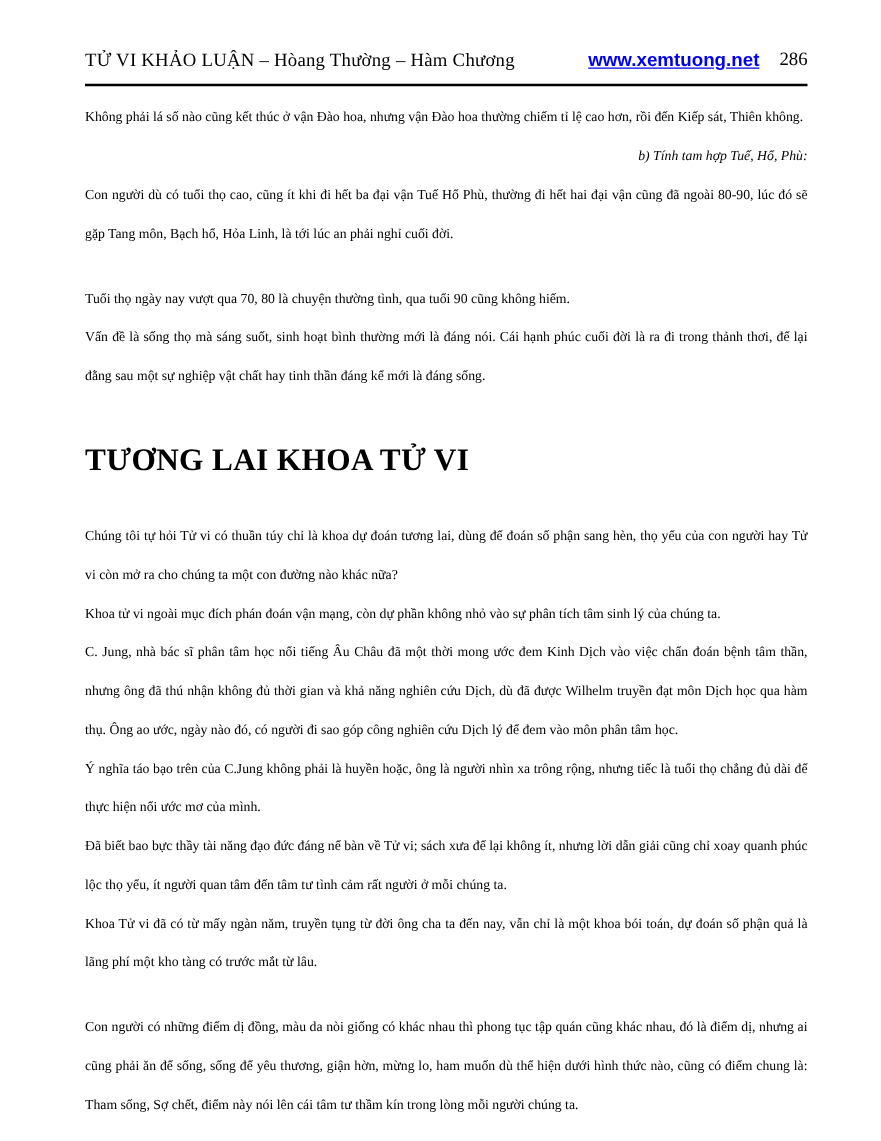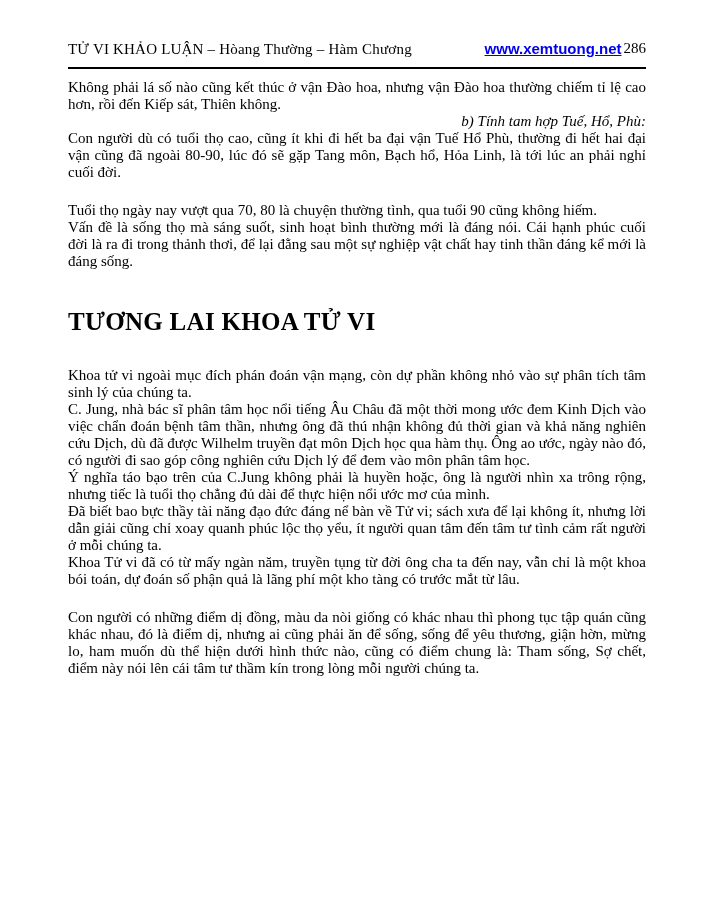--- a/index.html
+++ b/index.html
@@ -27,21 +27,21 @@
     align-items: baseline;
   }
   .header-title {
     font-size: 15px;
     letter-spacing: 0.2px;
     white-space: nowrap;
   }
   .header-right {
     display: flex;
     align-items: center;
-    gap: 2px;
+    gap: 16px;
   }
   .header-link {
     font-family: "Liberation Sans", sans-serif;
     font-weight: bold;
     font-size: 15px;
     color: #0000ee;
     text-decoration: underline;
     cursor: pointer;
     white-space: nowrap;
   }
@@ -51,22 +51,22 @@
   .header-rule {
     border: none;
     border-top: 2px solid #000000;
     margin: 9px 0 0 0;
   }
   .body-text {
     margin-top: 10px;
   }
   .body-text p {
     margin: 0;
-    font-size: 15px;
-    line-height: 17px;
+    font-size: 11px;
+    line-height: 31px;
     text-align: justify;
   }
   p.italic-line {
     font-style: italic;
     text-align: right;
   }
   .gap-before {
     margin-top: 21px !important;
   }
   .section-heading {
@@ -99,20 +99,21 @@
     <p class="italic-line">b) Tính tam hợp Tuế, Hổ, Phù:</p>
 
     <p>Con người dù có tuổi thọ cao, cũng ít khi đi hết ba đại vận Tuế Hổ Phù, thường đi hết hai đại vận cũng đã ngoài 80-90, lúc đó sẽ gặp Tang môn, Bạch hổ, Hỏa Linh, là tới lúc an phải nghỉ cuối đời.</p>
 
     <p class="gap-before">Tuổi thọ ngày nay vượt qua 70, 80 là chuyện thường tình, qua tuổi 90 cũng không hiếm.</p>
 
     <p>Vấn đề là sống thọ mà sáng suốt, sinh hoạt bình thường mới là đáng nói. Cái hạnh phúc cuối đời là ra đi trong thảnh thơi, để lại đằng sau một sự nghiệp vật chất hay tinh thần đáng kể mới là đáng sống.</p>
 
     <h1 class="section-heading">TƯƠNG LAI KHOA TỬ VI</h1>
 
+    <p>Chúng tôi tự hỏi Tử vi có thuần túy chỉ là khoa dự đoán tương lai, dùng để đoán số phận sang hèn, thọ yểu của con người hay Tử vi còn mở ra cho chúng ta một con đường nào khác nữa?</p>
 
 
     <p>Khoa tử vi ngoài mục đích phán đoán vận mạng, còn dự phần không nhỏ vào sự phân tích tâm sinh lý của chúng ta.</p>
 
     <p>C. Jung, nhà bác sĩ phân tâm học nổi tiếng Âu Châu đã một thời mong ước đem Kinh Dịch vào việc chẩn đoán bệnh tâm thần, nhưng ông đã thú nhận không đủ thời gian và khả năng nghiên cứu Dịch, dù đã được Wilhelm truyền đạt môn Dịch học qua hàm thụ. Ông ao ước, ngày nào đó, có người đi sao góp công nghiên cứu Dịch lý để đem vào môn phân tâm học.</p>
 
     <p>Ý nghĩa táo bạo trên của C.Jung không phải là huyền hoặc, ông là người nhìn xa trông rộng, nhưng tiếc là tuổi thọ chẳng đủ dài để thực hiện nổi ước mơ của mình.</p>
 
     <p>Đã biết bao bực thầy tài năng đạo đức đáng nể bàn về Tử vi; sách xưa để lại không ít, nhưng lời dẫn giải cũng chỉ xoay quanh phúc lộc thọ yểu, ít người quan tâm đến tâm tư tình cảm rất người ở mỗi chúng ta.</p>
 

